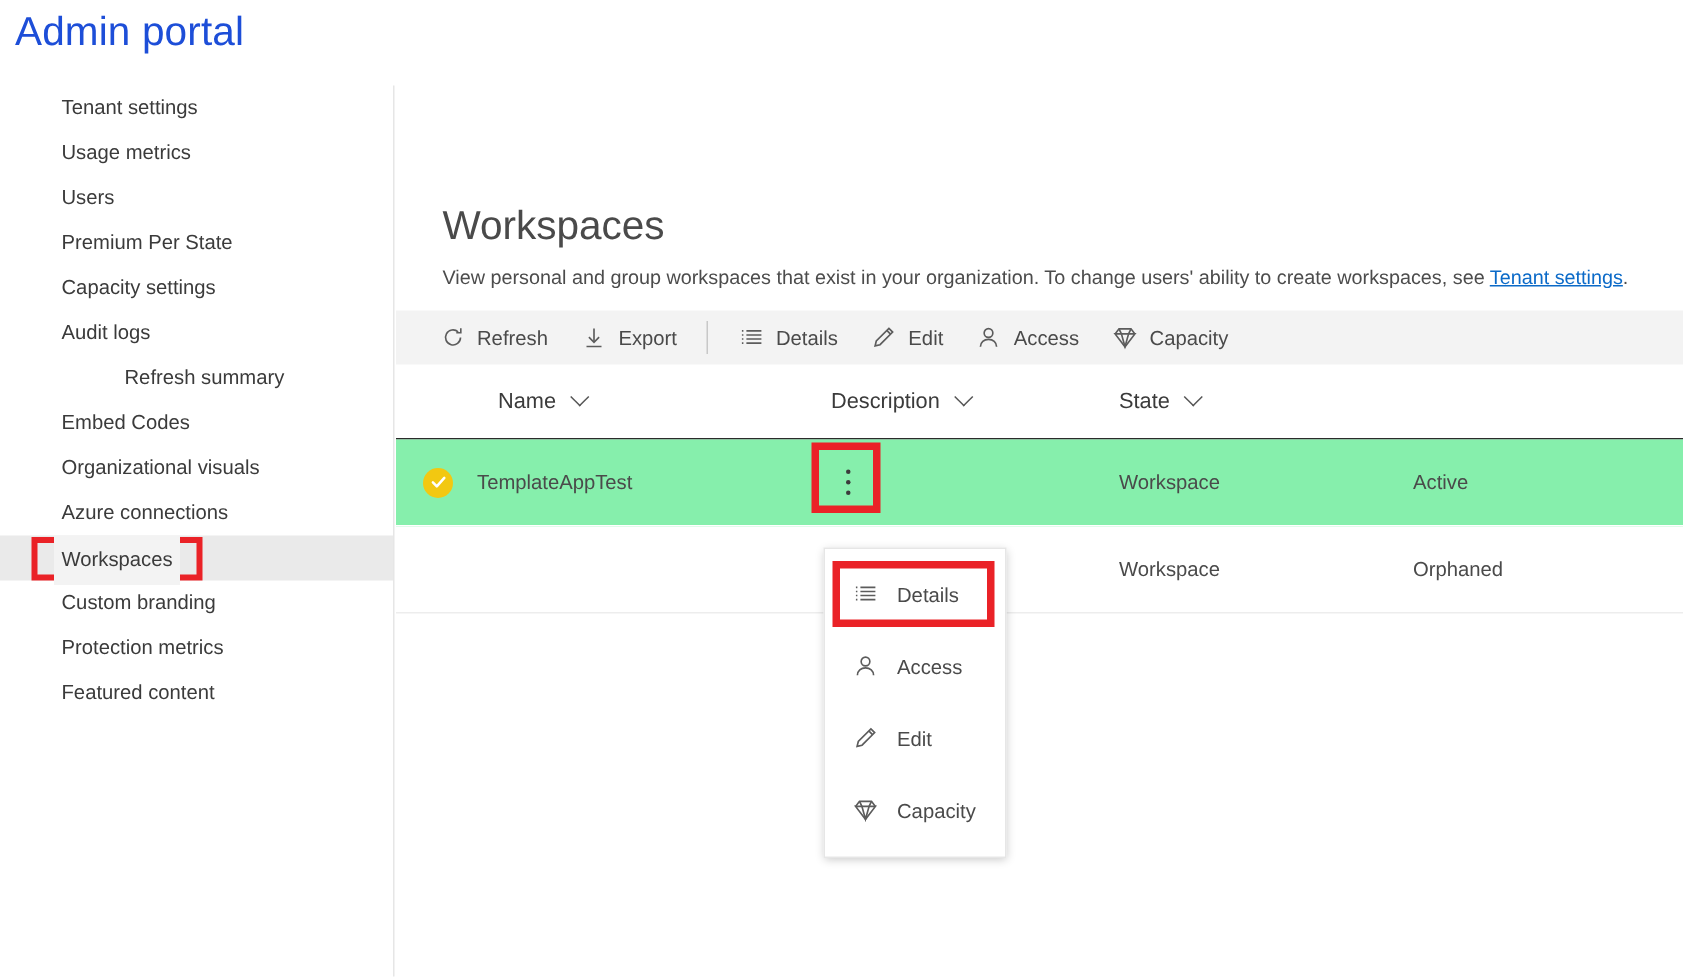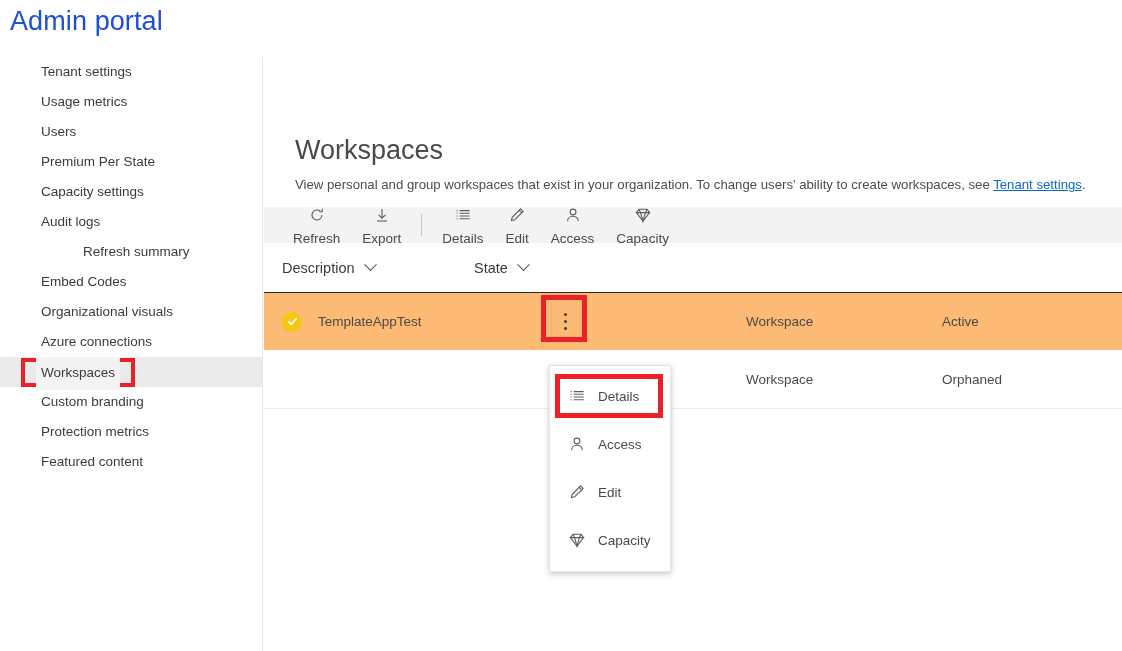--- a/index.html
+++ b/index.html
@@ -120,21 +120,20 @@
   .tb-btn {
     display: flex;
     align-items: center;
     gap: 8px;
     height: 36px;
     padding: 0 11px;
     font-size: 13.5px;
     color: #4a4a4a;
     cursor: pointer;
     white-space: nowrap;
-    flex-direction: column;
   }
   .tb-sep {
     width: 1px;
     height: 22px;
     background: #c8c8c8;
     margin: 0 9px;
   }
   .tb-ico {
     width: 17px;
     height: 17px;
@@ -177,21 +176,21 @@
   .trow {
     display: flex;
     align-items: center;
     height: 58px;
     padding-left: 18px;
     font-size: 13.5px;
     color: #4a4a4a;
     position: relative;
     border-bottom: 1px solid #ededed;
   }
-  .trow.hovered { background: #fdba74; border-bottom: 1px solid #ffffff; }
+  .trow.hovered { background: #86efac; border-bottom: 1px solid #ffffff; }
   .cell { display: flex; align-items: center; }
   .cell.col-name { padding-left: 0; }
 
   .status-ico {
     width: 20px; height: 20px;
     border-radius: 50%;
     background: #f2c811;
     display: inline-flex;
     align-items: center;
     justify-content: center;
@@ -365,20 +364,24 @@
             <path d="M1.4 5.6L4 2.2h8l2.6 3.4"></path>
             <path d="M4 2.2l1.6 3.4L8 14.2l2.4-8.6L12 2.2"></path>
           </svg>
         </span>
         <span>Capacity</span>
       </div>
     </div>
 
   <div class="table">
     <div class="thead" id="thead">
+        <div class="th col-name">
+          <span>Name</span>
+          <span class="chev"></span>
+        </div>
         <div class="th col-desc">
           <span>Description</span>
           <span class="chev"></span>
         </div>
         <div class="th col-state">
           <span>State</span>
           <span class="chev"></span>
         </div>
       </div>
     <div id="tbody">

